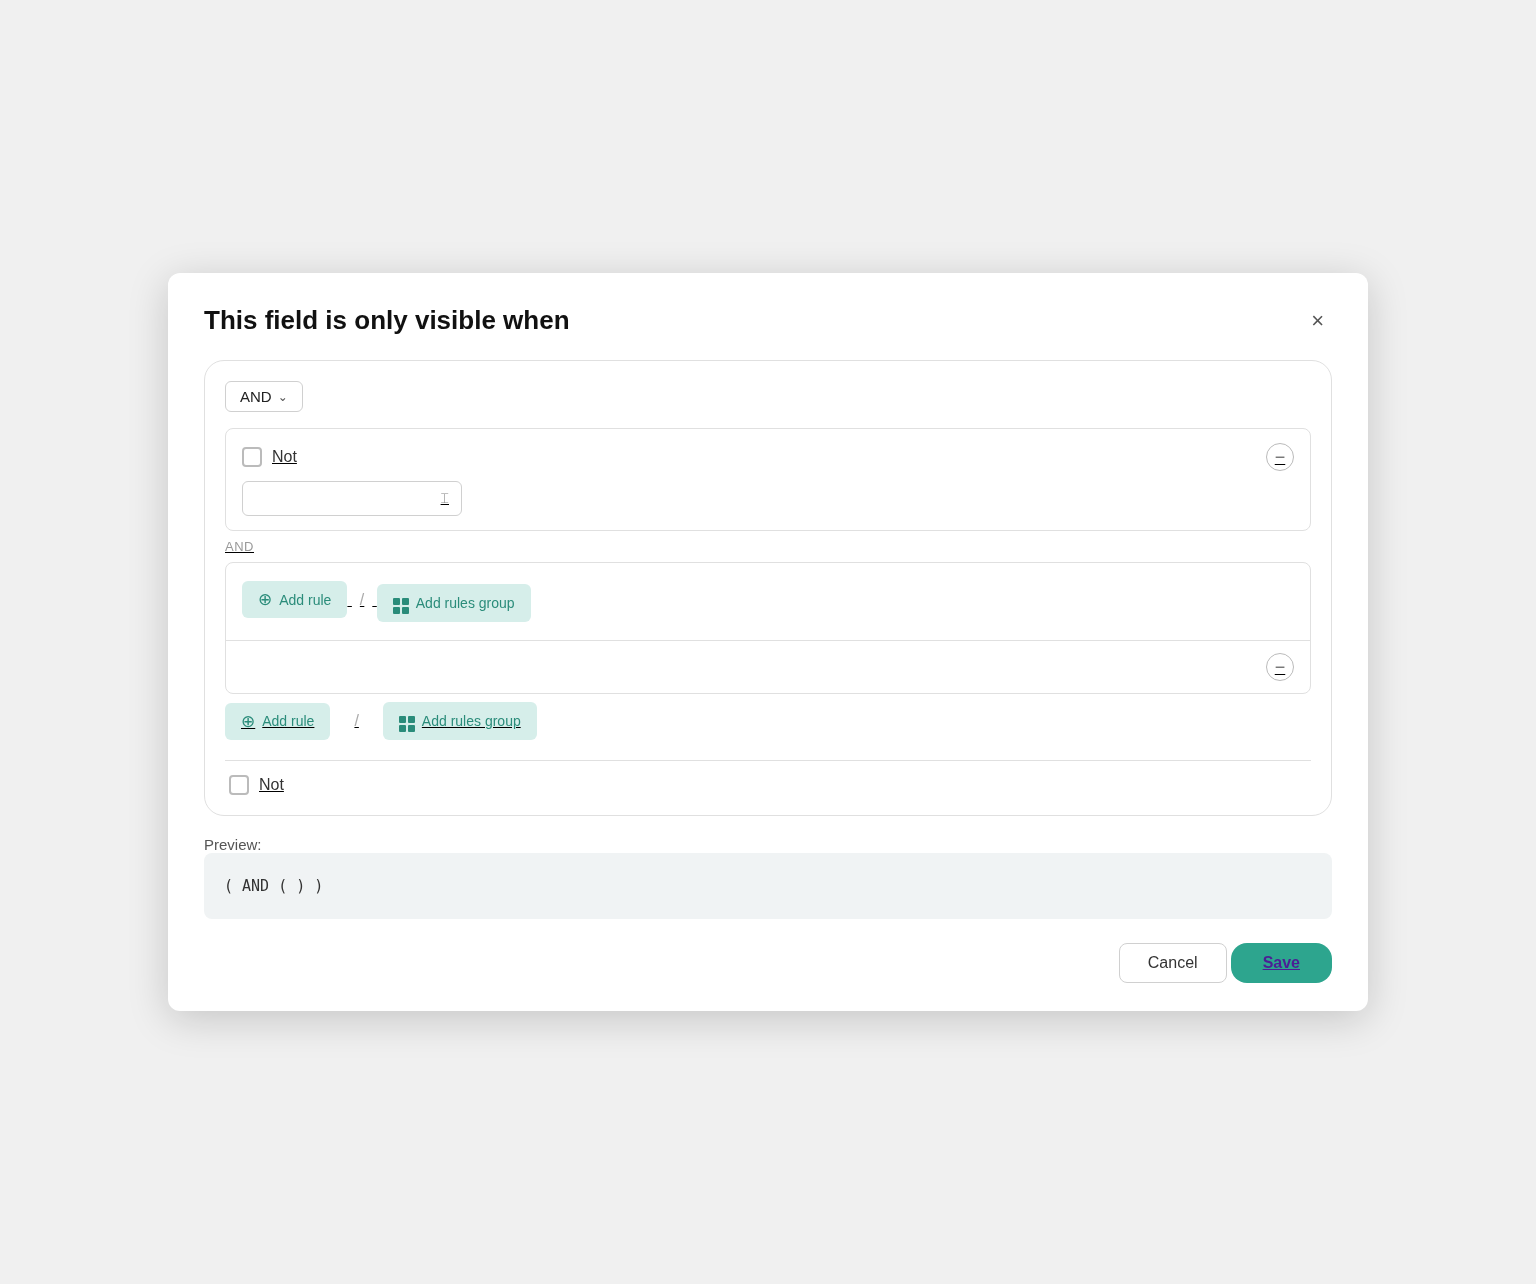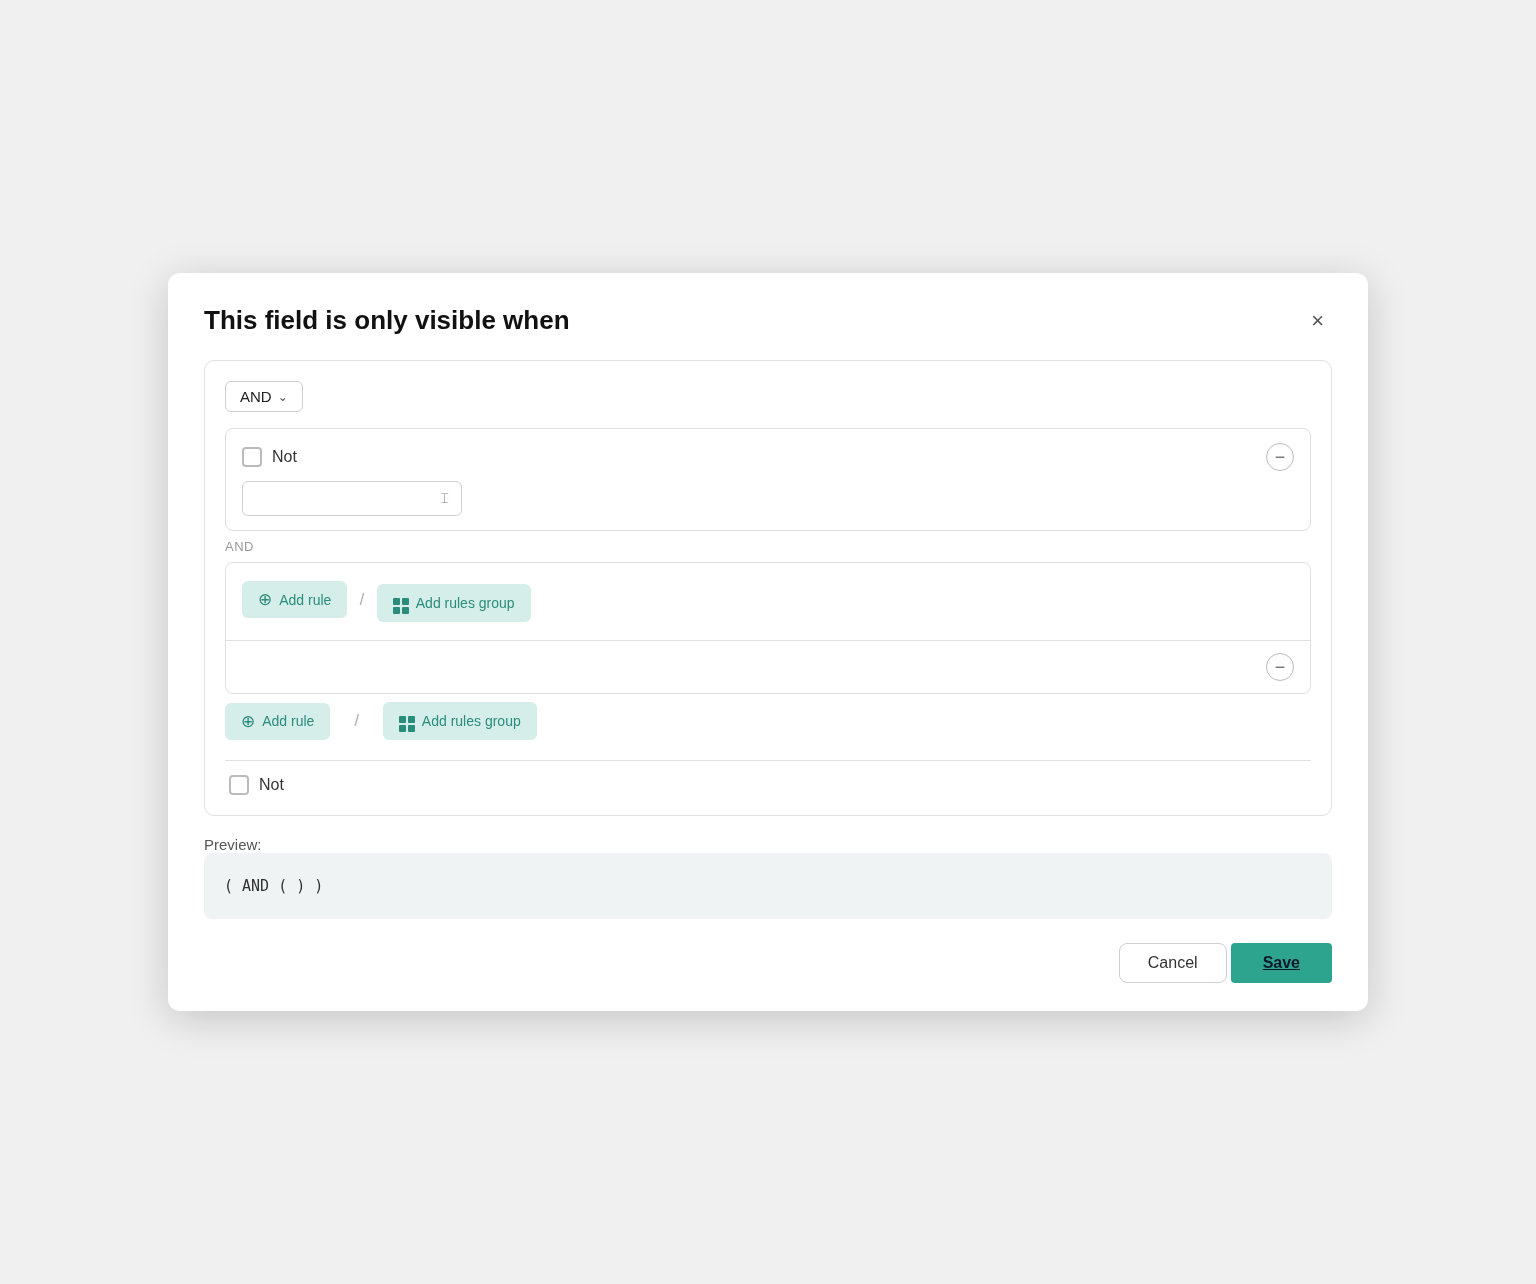--- a/index.html
+++ b/index.html
@@ -36,23 +36,24 @@
       cursor: pointer;
       font-size: 22px;
       color: #555;
       line-height: 1;
       padding: 4px 8px;
       border-radius: 4px;
     }
 
     .outer-group {
       border: 1.5px solid #e0e0e0;
-      border-radius: 10px;
+      border-radius: 20px;
       padding: 20px 20px 16px 20px;
       margin-bottom: 20px;
+      text-decoration: underline;
     }
     .and-dropdown {
       display: inline-flex;
       align-items: center;
       gap: 6px;
       border: 1.5px solid #d0d0d0;
       border-radius: 6px;
       padding: 6px 14px;
       font-size: 15px;
       font-weight: 500;
@@ -209,23 +210,23 @@
       border-radius: 8px;
       background: #fff;
       font-size: 16px;
       color: #333;
       cursor: pointer;
       font-weight: 500;
     }
     .btn-save {
       padding: 10px 32px;
       border: none;
-      border-radius: 4px;
+      border-radius: 16px;
       background: #2da58e;
-      color: #0f172a;
+      color: #4c1d95;
       font-size: 16px;
       font-weight: 600;
       cursor: pointer;
       text-decoration: underline;
     }
 
     .grid-icon {
       display: inline-grid;
       grid-template-columns: 1fr 1fr;
       gap: 2px;

